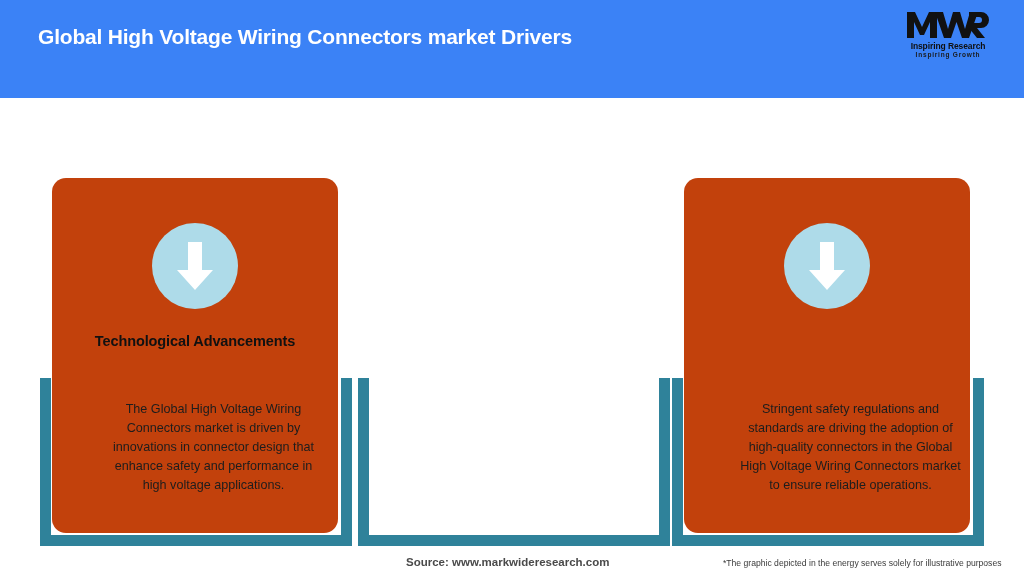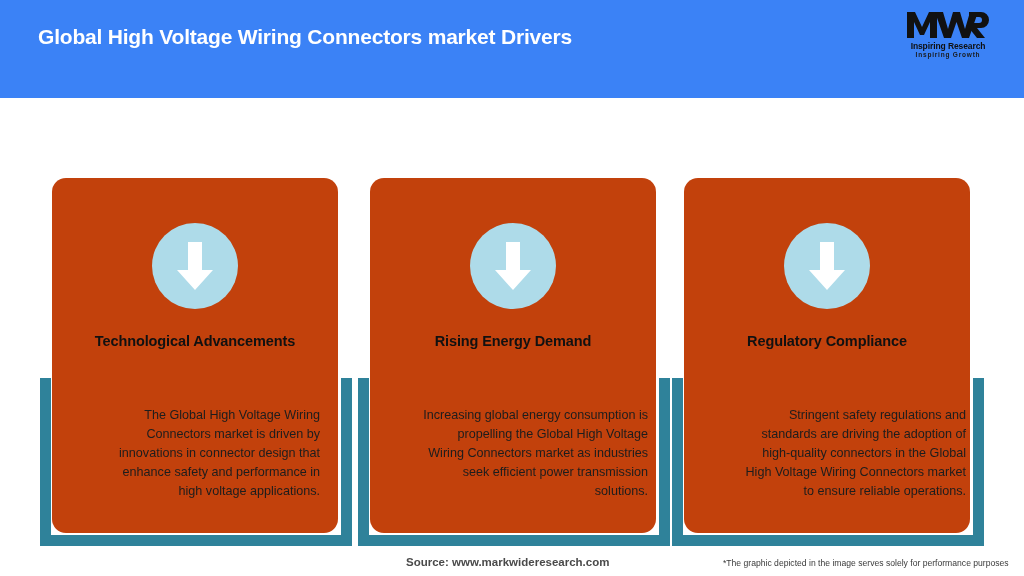--- a/index.html
+++ b/index.html
@@ -137,22 +137,22 @@
     text-align: center;
     font-size: 14.5px;
     font-weight: bold;
     color: #111111;
     letter-spacing: -0.1px;
   }
   .card-body {
     position: absolute;
     left: 26px;
     right: 18px;
-    top: 228px;
-    text-align: right;
+    top: 222px;
+    text-align: center;
     font-size: 12.6px;
     line-height: 19px;
     color: #1d1d1d;
     margin-left: 29px;
   }
   .card-slot.c1 .card-body { left: 22px; right: 8px; }
   .card-slot.c2 .card-body { left: 22px; right: 4px; }
 
   
   .footer-source {
@@ -207,40 +207,30 @@
           <polygon points="13,2 27,2 27,30 38,30 20,50 2,30 13,30" fill="#ffffff"></polygon>
         </svg>
       </div>
       <div class="card-title">Technological Advancements</div>
       <div class="card-body">The Global High Voltage Wiring Connectors market is driven by innovations in connector design that enhance safety and performance in high voltage applications.</div>
     </div>
   </div>
 
   <div class="card-slot c1">
     <div class="bracket"></div>
-    <div class="card">
-      <div class="icon-circle">
-        <svg width="40" height="52" viewBox="0 0 40 52" aria-hidden="true">
-          <polygon points="13,2 27,2 27,30 38,30 20,50 2,30 13,30" fill="#ffffff"></polygon>
-        </svg>
-      </div>
-      <div class="card-title">Rising Energy Demand</div>
-      <div class="card-body">Increasing global energy consumption is propelling the Global High Voltage Wiring Connectors market as industries seek efficient power transmission solutions.</div>
-    </div>
   </div>
 
   <div class="card-slot c2">
     <div class="bracket"></div>
     <div class="card">
       <div class="icon-circle">
         <svg width="40" height="52" viewBox="0 0 40 52" aria-hidden="true">
           <polygon points="13,2 27,2 27,30 38,30 20,50 2,30 13,30" fill="#ffffff"></polygon>
         </svg>
       </div>
-      <div class="card-title">Regulatory Compliance</div>
       <div class="card-body">Stringent safety regulations and standards are driving the adoption of high-quality connectors in the Global High Voltage Wiring Connectors market to ensure reliable operations.</div>
     </div>
   </div>
 
 </div>
 
 <div class="footer-source">Source: www.markwideresearch.com</div>
-<div class="footer-note">*The graphic depicted in the image serves solely for performance purposes</div>
+<div class="footer-note">*The graphic depicted in the energy serves solely for illustrative purposes</div>
 
 </body></html>

